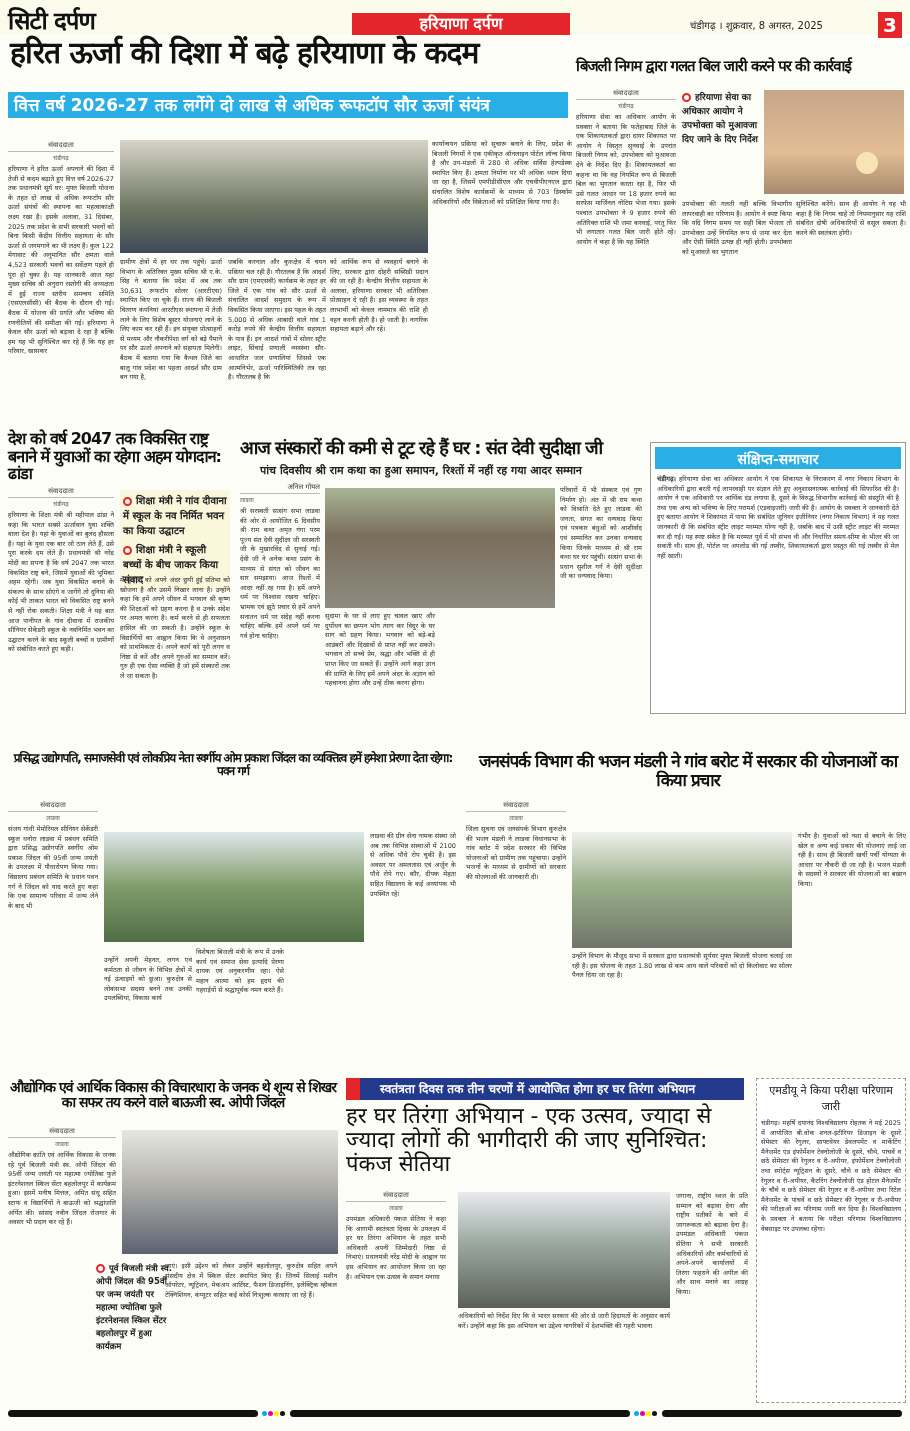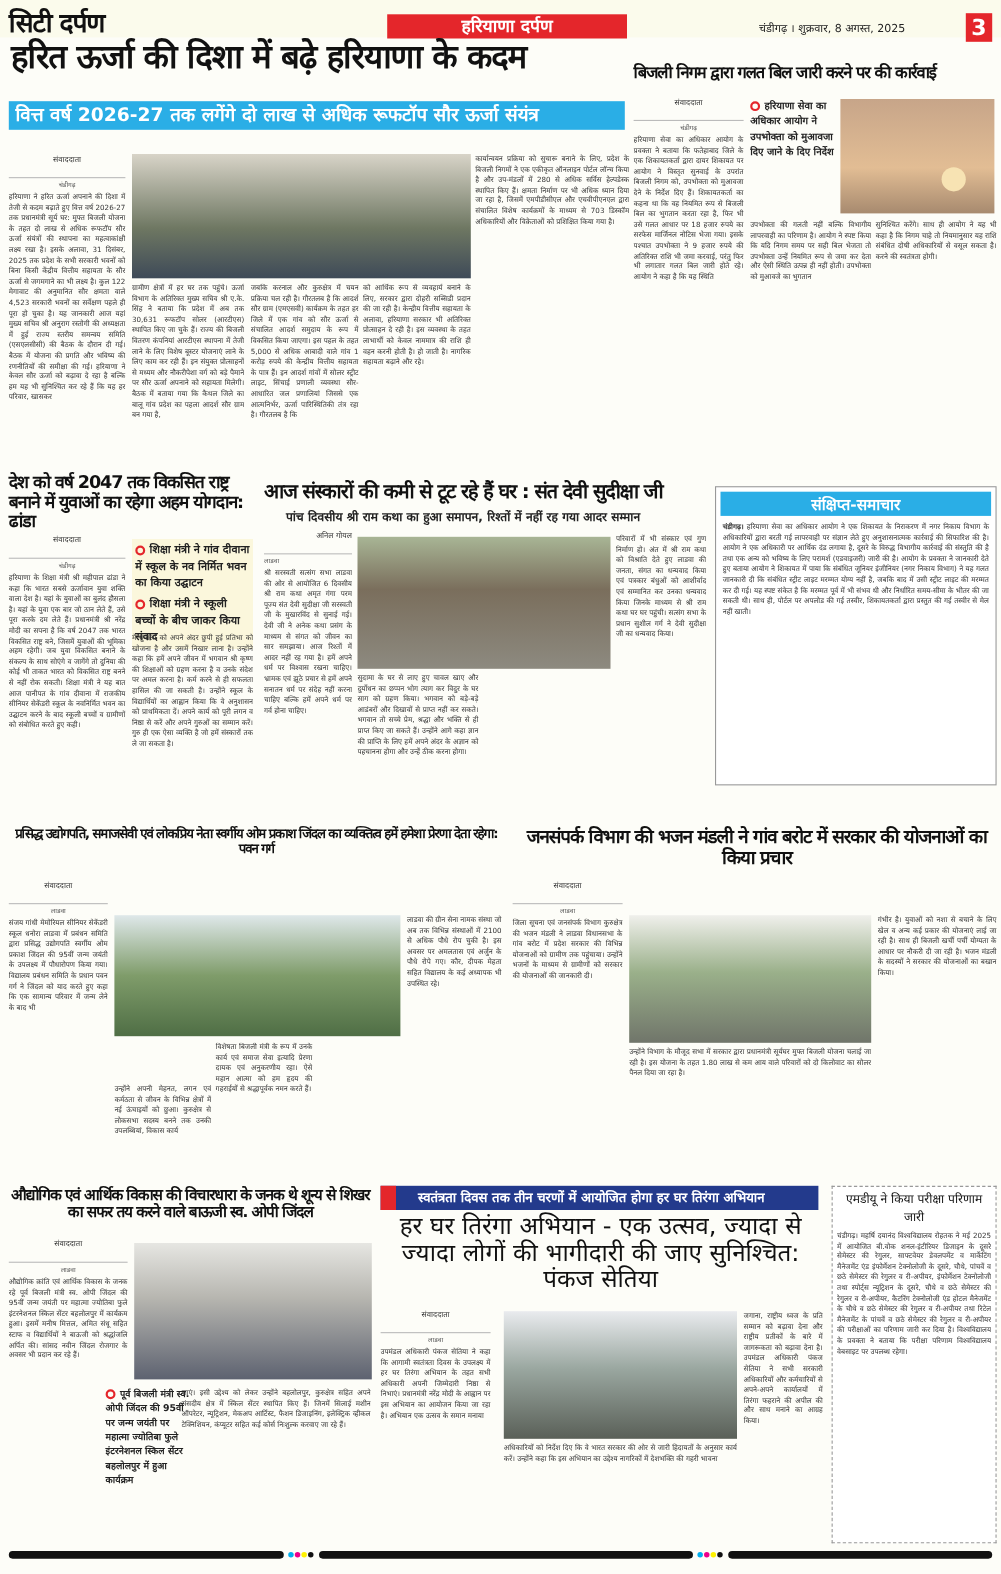--- a/index.html
+++ b/index.html
@@ -6,21 +6,21 @@
 body{width:910px;height:1431px;background:#fdfdf8;font-family:"DejaVu Sans",sans-serif;color:#222;position:relative;overflow:hidden}
 .abs{position:absolute}
 .mast{left:0;top:0;width:910px;height:34px;background:#fbfbec}
 .logo{left:8px;top:3px;font:bold 24px "DejaVu Serif",serif;color:#111;letter-spacing:-1px}
 .sect{left:352px;top:13px;width:218px;height:22px;background:#e4262b;color:#fff;text-align:center;font:bold 16px "DejaVu Sans",sans-serif;line-height:22px}
 .dateline{left:690px;top:18px;font-size:10px;color:#222}
 .pageno{left:878px;top:12px;width:24px;height:26px;background:#e4262b;color:#fff;font:bold 20px "DejaVu Sans",sans-serif;text-align:center;line-height:26px}
 .h1{font-weight:bold;color:#111;line-height:1.1;letter-spacing:-1px}
 .bluebar{background:#2aaee6;color:#fff;font-weight:bold;padding:2px 6px}
 .col{font-size:6.5px;line-height:9.6px;color:#333;text-align:justify;overflow:hidden}
-.by{font-size:7px;text-align:center;color:#333;border-bottom:1px solid #bbb;padding-bottom:12px;margin-bottom:2px}
+.by{font-size:7px;text-align:center;color:#333;border-bottom:1px solid #bbb;padding-bottom:2px;margin-bottom:2px}
 .loc{font-size:6px;text-align:center;color:#555;margin-bottom:3px}
 .photo{background:#8a8f7c;overflow:hidden}
 .hl{font-size:10px;font-weight:bold;color:#222;line-height:15px}
 .bullet{display:inline-block;width:9px;height:9px;border:2px solid #e4262b;border-radius:50%;margin-right:4px;vertical-align:middle}
 .brief{border:1px solid #999;background:#fff}
 .footer{left:0;top:1410px;width:910px;height:8px}
 .bar{position:absolute;height:7px;background:#111;border-radius:4px;top:0}
 .reg{position:absolute;width:5px;height:5px;border-radius:50%;top:1px}
 </style>
 </head>
@@ -88,21 +88,21 @@
   <div class="col" style="padding:2px 6px;height:220px;font-size:6.5px"><b>चंडीगढ़।</b> <span>हरियाणा सेवा का अधिकार आयोग ने एक शिकायत के निराकरण में नगर निकाय विभाग के अधिकारियों द्वारा बरती गई लापरवाही पर संज्ञान लेते हुए अनुशासनात्मक कार्रवाई की सिफारिश की है। आयोग ने एक अधिकारी पर आर्थिक दंड लगाया है, दूसरे के विरुद्ध विभागीय कार्रवाई की संस्तुति की है तथा एक अन्य को भविष्य के लिए परामर्श (एडवाइजरी) जारी की है। आयोग के प्रवक्ता ने जानकारी देते हुए बताया आयोग ने शिकायत में पाया कि संबंधित जूनियर इंजीनियर (नगर निकाय विभाग) ने यह गलत जानकारी दी कि संबंधित स्ट्रीट लाइट मरम्मत योग्य नहीं है, जबकि बाद में उसी स्ट्रीट लाइट की मरम्मत कर दी गई। यह स्पष्ट संकेत है कि मरम्मत पूर्व में भी संभव थी और निर्धारित समय-सीमा के भीतर की जा सकती थी। साथ ही, पोर्टल पर अपलोड की गई तस्वीर, शिकायतकर्ता द्वारा प्रस्तुत की गई तस्वीर से मेल नहीं खाती।</span></div>
 </div>
 
 <div class="abs h1" style="left:8px;top:752px;width:450px;font-size:12px;text-align:center">प्रसिद्ध उद्योगपति, समाजसेवी एवं लोकप्रिय नेता स्वर्गीय ओम प्रकाश जिंदल का व्यक्तित्व हमें हमेशा प्रेरणा देता रहेगा: पवन गर्ग</div>
 <div class="abs" style="left:8px;top:800px;width:90px">
   <div class="by">संवाददाता</div>
   <div class="loc">लाडवा</div>
   <div class="col" style="height:232px">संजय गांधी मेमोरियल सीनियर सेकेंडरी स्कूल धनोरा लाडवा में प्रबंधन समिति द्वारा प्रसिद्ध उद्योगपति स्वर्गीय ओम प्रकाश जिंदल की 95वीं जन्म जयंती के उपलक्ष्य में पौधारोपण किया गया। विद्यालय प्रबंधन समिति के प्रधान पवन गर्ग ने जिंदल को याद करते हुए कहा कि एक सामान्य परिवार में जन्म लेने के बाद भी</div>
 </div>
 <div class="abs photo" style="left:104px;top:832px;width:260px;height:110px;background:linear-gradient(#dfe8ea,#7f9c6a 50%,#4f6e45)"></div>
-<div class="abs col" style="left:104px;top:986px;width:88px;height:100px">उन्होंने अपनी मेहनत, लगन एवं कर्मठता से जीवन के विभिन्न क्षेत्रों में नई ऊंचाइयों को छुआ। कुरुक्षेत्र से लोकसभा सदस्य बनने तक उनकी उपलब्धियां, विकास कार्य</div>
+<div class="abs col" style="left:104px;top:956px;width:88px;height:100px">उन्होंने अपनी मेहनत, लगन एवं कर्मठता से जीवन के विभिन्न क्षेत्रों में नई ऊंचाइयों को छुआ। कुरुक्षेत्र से लोकसभा सदस्य बनने तक उनकी उपलब्धियां, विकास कार्य</div>
 <div class="abs col" style="left:196px;top:948px;width:88px;height:100px">विशेषता बिजली मंत्री के रूप में उनके कार्य एवं समाज सेवा इत्यादि प्रेरणा दायक एवं अनुकरणीय रहा। ऐसे महान आत्मा को हम हृदय की गहराईयों से श्रद्धापूर्वक नमन करते हैं।</div>
 <div class="abs col" style="left:370px;top:832px;width:86px;height:216px">लाडवा की ग्रीन सेना नामक संस्था जो अब तक विभिन्न संस्थाओं में 2100 से अधिक पौधे रोप चुकी है। इस अवसर पर अमलतास एवं अर्जुन के पौधे रोपे गए। कौर, दीपक मेहता सहित विद्यालय के कई अध्यापक भी उपस्थित रहे।</div>
 
 <div class="abs h1" style="left:470px;top:752px;width:436px;font-size:17px;text-align:center">जनसंपर्क विभाग की भजन मंडली ने गांव बरोट में सरकार की योजनाओं का किया प्रचार</div>
 <div class="abs" style="left:466px;top:800px;width:100px">
   <div class="by">संवाददाता</div>
   <div class="loc">लाडवा</div>
   <div class="col" style="height:232px">जिला सूचना एवं जनसंपर्क विभाग कुरुक्षेत्र की भजन मंडली ने लाडवा विधानसभा के गांव बरोट में प्रदेश सरकार की विभिन्न योजनाओं को ग्रामीण तक पहुंचाया। उन्होंने भजनों के माध्यम से ग्रामीणों को सरकार की योजनाओं की जानकारी दी।</div>
 </div>
 <div class="abs photo" style="left:572px;top:832px;width:220px;height:116px;background:linear-gradient(#f0f0ec,#9ab08a 45%,#70756a)"></div>
@@ -115,21 +115,21 @@
   <div class="loc">लाडवा</div>
   <div class="col" style="height:262px">औद्योगिक क्रांति एवं आर्थिक विकास के जनक रहे पूर्व बिजली मंत्री स्व. ओपी जिंदल की 95वीं जन्म जयंती पर महात्मा ज्योतिबा फुले इंटरनेशनल स्किल सेंटर बहलोलपुर में कार्यक्रम हुआ। इसमें मनीष मित्तल, अमित संधू सहित स्टाफ व विद्यार्थियों ने बाऊजी को श्रद्धांजलि अर्पित की। सांसद नवीन जिंदल रोजगार के अवसर भी प्रदान कर रहे हैं।</div>
 </div>
 <div class="abs photo" style="left:122px;top:1130px;width:216px;height:124px;background:linear-gradient(#e6e6e2,#b7b6b0 40%,#5d6270)"></div>
 <div class="abs" style="left:96px;top:1262px;width:76px;font-size:8.5px;font-weight:bold;line-height:13px;color:#222">
   <span class="bullet"></span><span>पूर्व बिजली मंत्री स्व. ओपी जिंदल की 95वीं पर जन्म जयंती पर महात्मा ज्योतिबा फुले इंटरनेशनल स्किल सेंटर बहलोलपुर में हुआ कार्यक्रम</span>
 </div>
 <div class="abs col" style="left:165px;top:1262px;width:172px;height:130px">जाएं। इसी उद्देश्य को लेकर उन्होंने बहलोलपुर, कुरुक्षेत्र सहित अपने संसदीय क्षेत्र में स्किल सेंटर स्थापित किए हैं। जिनमें सिलाई मशीन ऑपरेटर, न्यूट्रिशन, मेकअप आर्टिस्ट, फैशन डिजाइनिंग, इलेक्ट्रिक व्हीकल टेक्निशियन, कंप्यूटर सहित कई कोर्स निःशुल्क करवाए जा रहे हैं।</div>
 
 <div class="abs" style="left:346px;top:1078px;width:398px;height:22px;background:#233a8c;color:#fff;font-weight:bold;font-size:12px;line-height:22px;padding-left:20px;border-left:14px solid #e4262b">स्वतंत्रता दिवस तक तीन चरणों में आयोजित होगा हर घर तिरंगा अभियान</div>
-<div class="abs h1" style="left:346px;top:1104px;width:400px;font-size:22px;text-align:center;font-weight:normal;letter-spacing:0">हर घर तिरंगा अभियान - एक उत्सव, ज्यादा से ज्यादा लोगों की भागीदारी की जाए सुनिश्चित: पंकज सेतिया</div>
+<div class="abs h1" style="left:346px;top:1104px;width:400px;font-size:22px;text-align:left;font-weight:normal;letter-spacing:0">हर घर तिरंगा अभियान - एक उत्सव, ज्यादा से ज्यादा लोगों की भागीदारी की जाए सुनिश्चित: पंकज सेतिया</div>
 <div class="abs" style="left:346px;top:1190px;width:100px">
   <div class="by">संवाददाता</div>
   <div class="loc">लाडवा</div>
   <div class="col" style="height:196px">उपमंडल अधिकारी पंकज सेतिया ने कहा कि आगामी स्वतंत्रता दिवस के उपलक्ष्य में हर घर तिरंगा अभियान के तहत सभी अधिकारी अपनी जिम्मेदारी निष्ठा से निभाएं। प्रधानमंत्री नरेंद्र मोदी के आह्वान पर इस अभियान का आयोजन किया जा रहा है। अभियान एक उत्सव के समान मनाया</div>
 </div>
 <div class="abs photo" style="left:458px;top:1192px;width:212px;height:116px;background:linear-gradient(#e9ebee,#9aa7a0 45%,#5a6058)"></div>
 <div class="abs col" style="left:458px;top:1312px;width:212px;height:80px">अधिकारियों को निर्देश दिए कि वे भारत सरकार की ओर से जारी हिदायतों के अनुसार कार्य करें। उन्होंने कहा कि इस अभियान का उद्देश्य नागरिकों में देशभक्ति की गहरी भावना</div>
 <div class="abs col" style="left:676px;top:1192px;width:72px;height:200px">जगाना, राष्ट्रीय ध्वज के प्रति सम्मान को बढ़ावा देना और राष्ट्रीय प्रतीकों के बारे में जागरूकता को बढ़ावा देना है। उपमंडल अधिकारी पंकज सेतिया ने सभी सरकारी अधिकारियों और कर्मचारियों से अपने-अपने कार्यालयों में तिरंगा फहराने की अपील की और साथ मनाने का आग्रह किया।</div>
 
 <div class="abs" style="left:756px;top:1078px;width:150px;height:325px;border:1px dashed #999;background:#fff;padding:4px">

